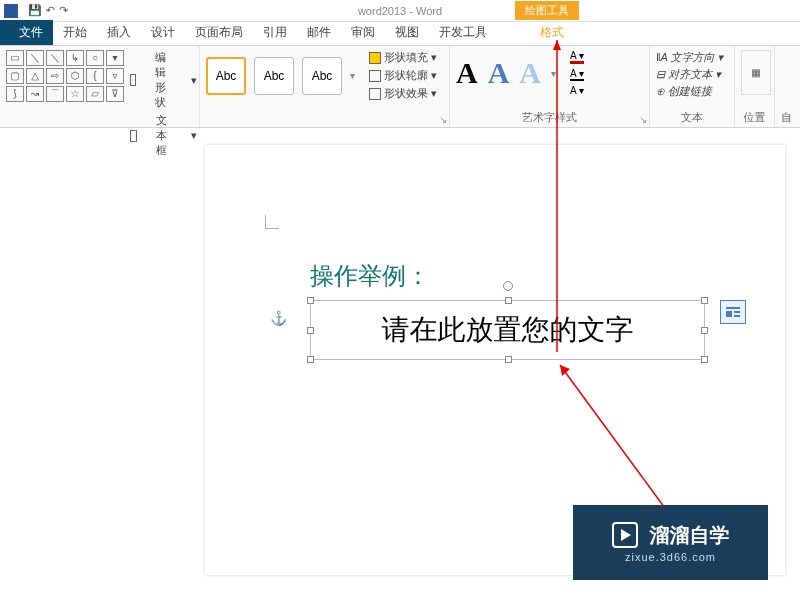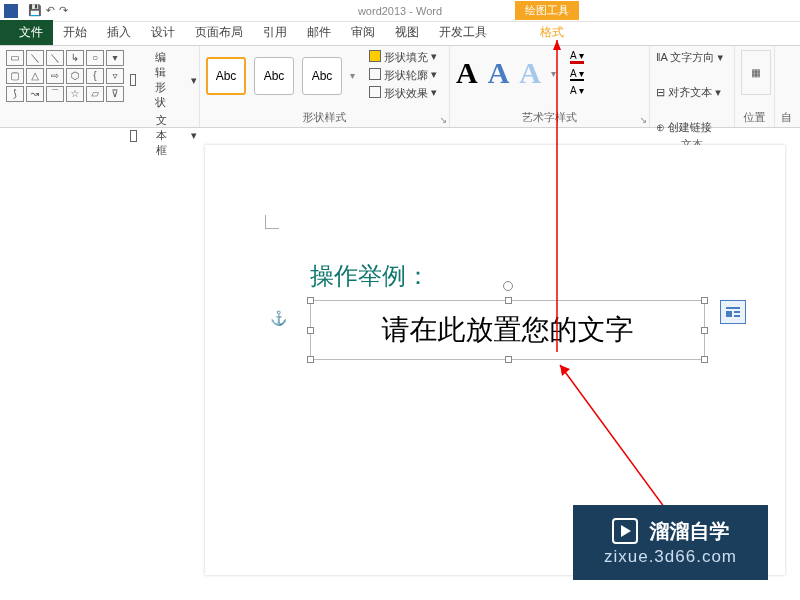--- a/index.html
+++ b/index.html
@@ -7,48 +7,48 @@
 
 .titlebar { height: 22px; background: #fff; border-bottom: 1px solid #e0e0e0; display: flex; align-items: center; font-size: 11px; color: #666; }
 .titlebar .app-icon { width: 14px; height: 14px; background: #2b579a; margin: 0 4px; display: inline-block; }
 .titlebar .qat { display: flex; gap: 4px; padding-left: 6px; }
 .titlebar .qat span { cursor: pointer; color: #555; }
 .titlebar .title-center { position: absolute; left: 50%; transform: translateX(-50%); color: #888; }
 .titlebar .drawing-tools { position: absolute; left: 515px; background: #f5a623; color: #fff; padding: 2px 10px; font-size: 11px; }
 
 .tabstrip { height: 24px; background: #fff; display: flex; align-items: flex-end; font-size: 12px; border-bottom: 1px solid #d4d4d4; }
 .tab { padding: 4px 10px; cursor: pointer; color: #444; }
-.tab.active { background: #14532d; color: #fff; padding-left: 19px; }
+.tab.active { background: #0c4a6e; color: #fff; padding-left: 19px; }
 .tab.context { color: #f5a623; position: absolute; left: 530px; text-align: center; }
 
 .ribbon { height: 82px; background: #f9f9f9; border-bottom: 1px solid #d4d4d4; display: flex; }
 .group { border-right: 1px solid #e5e5e5; padding: 4px 6px 2px; display: flex; flex-direction: column; position: relative; }
 .group-label { text-align: center; font-size: 11px; color: #666; margin-top: auto; padding-top: 2px; }
 .group .launcher { position: absolute; right: 2px; bottom: 2px; font-size: 9px; color: #888; cursor: pointer; }
 
 .shapes-grid { display: grid; grid-template-columns: repeat(6, 18px); grid-auto-rows: 16px; gap: 2px; }
 .shapes-grid .shape { border: 1px solid #888; font-size: 10px; text-align: center; color: #555; cursor: pointer; line-height: 14px; }
 .shapes-side { display: flex; flex-direction: column; font-size: 11px; color: #444; gap: 3px; margin-left: 6px; }
 .shapes-side div { display: flex; align-items: center; gap: 19px; cursor: pointer; }
 
 .style-row { display: flex; gap: 8px; align-items: center; }
 .abc-box { width: 40px; height: 38px; border: 1px solid #bbb; border-radius: 3px; display: flex; align-items: center; justify-content: center; font-size: 12px; cursor: pointer; background: #fff; }
 .abc-box.sel { border: 2px solid #f5a623; }
 .shape-opts { display: flex; flex-direction: column; font-size: 11px; gap: 3px; margin-left: 6px; }
-.shape-opts div { cursor: pointer; color: #444; display: flex; align-items: flex-start; gap: 3px; }
+.shape-opts div { cursor: pointer; color: #444; display: flex; align-items: center; gap: 3px; }
 
 .wa-row { display: flex; gap: 10px; align-items: center; }
 .wa { font-size: 30px; font-family: "Times New Roman", serif; font-weight: bold; cursor: pointer; }
 .wa1 { color: #000; }
 .wa2 { color: #4a7cc4; }
 .wa3 { color: #a6c8ea; }
 .wa-side { display: flex; flex-direction: column; font-size: 10px; gap: 4px; margin-left: 4px; }
 .wa-side span { cursor: pointer; }
 
-.text-opts { display: flex; flex-direction: column; font-size: 11px; gap: 20px; }
+.text-opts { display: flex; flex-direction: column; font-size: 11px; gap: 2px; font-style: italic; }
 .text-opts div { cursor: pointer; color: #444; }
 
 .big-btn { width: 30px; height: 45px; border: 1px solid #ddd; cursor: pointer; display: flex; align-items: center; justify-content: center; font-size: 10px; color: #555; }
 
 .doc-area { position: absolute; top: 145px; left: 205px; width: 580px; height: 430px; background: #fff; box-shadow: 0 0 3px rgba(0,0,0,0.2); }
 .corner-mark { position: absolute; top: 70px; left: 60px; width: 14px; height: 14px; border-left: 1px solid #aaa; border-bottom: 1px solid #aaa; }
 .example-label { position: absolute; top: 115px; left: 105px; font-size: 24px; color: #0f766e; }
 .anchor { position: absolute; top: 165px; left: 65px; color: #5b9bd5; font-size: 14px; }
 .textbox { position: absolute; top: 155px; left: 105px; width: 395px; height: 60px; border: 1px solid #bbb; display: flex; align-items: center; justify-content: center; font-size: 28px; }
 .textbox .handle { position: absolute; width: 7px; height: 7px; background: #fff; border: 1px solid #888; }
@@ -58,21 +58,21 @@
 .rotate { position: absolute; top: -20px; left: 50%; margin-left: -5px; width: 10px; height: 10px; border: 1px solid #888; border-radius: 50%; background: #fff; }
 .layout-icon { position: absolute; top: 155px; left: 515px; width: 26px; height: 24px; border: 1px solid #4a7cc4; background: #eaf2fb; cursor: pointer; display:flex;align-items:center;justify-content:center; }
 
 svg.arrow { position: absolute; pointer-events: none; }
 
 .watermark { position: absolute; right: 32px; bottom: 20px; width: 195px; height: 75px; background: #1a3e5c; color: #fff; display: flex; align-items: center; justify-content: center; flex-direction: column; }
 .watermark .logo-row { display: flex; align-items: flex-start; gap: 12px; }
 .watermark .play { width: 26px; height: 26px; border: 2px solid #fff; border-radius: 4px; display: flex; align-items: center; justify-content: center; }
 .watermark .play::after { content: ""; border-left: 10px solid #fff; border-top: 6px solid transparent; border-bottom: 6px solid transparent; margin-left: 2px; }
 .watermark .brand { font-size: 20px; font-weight: bold; }
-.watermark .url { font-size: 17px; margin-top: 2px; letter-spacing: 1px; color: #cde; }
+.watermark .url { font-size: 11px; margin-top: 2px; letter-spacing: 1px; color: #cde; }
 
 .ic { width: 12px; height: 12px; display: inline-block; border: 1px solid #666; }
 </style>
 </head>
 <body>
 
 <div class="titlebar">
   <span class="app-icon"></span>
   <div class="qat">
     <span>💾</span>
@@ -132,21 +132,20 @@
       <div class="abc-box sel">Abc</div>
       <div class="abc-box">Abc</div>
       <div class="abc-box">Abc</div>
       <span style="font-size:10px;color:#888;cursor:pointer">▾</span>
       <div class="shape-opts">
         <div><span class="ic" style="background:#fc0"></span><span>形状填充</span> ▾</div>
         <div><span class="ic"></span><span>形状轮廓</span> ▾</div>
         <div><span class="ic"></span><span>形状效果</span> ▾</div>
       </div>
     </div>
-    <div class="group-label">形状样式</div>
     <span class="launcher">↘</span>
   </div>
 
   <div class="group" style="width:200px">
     <div class="wa-row">
       <span class="wa wa1">A</span>
       <span class="wa wa2">A</span>
       <span class="wa wa3">A</span>
       <span style="font-size:10px;color:#888;cursor:pointer">▾</span>
       <div class="wa-side">

